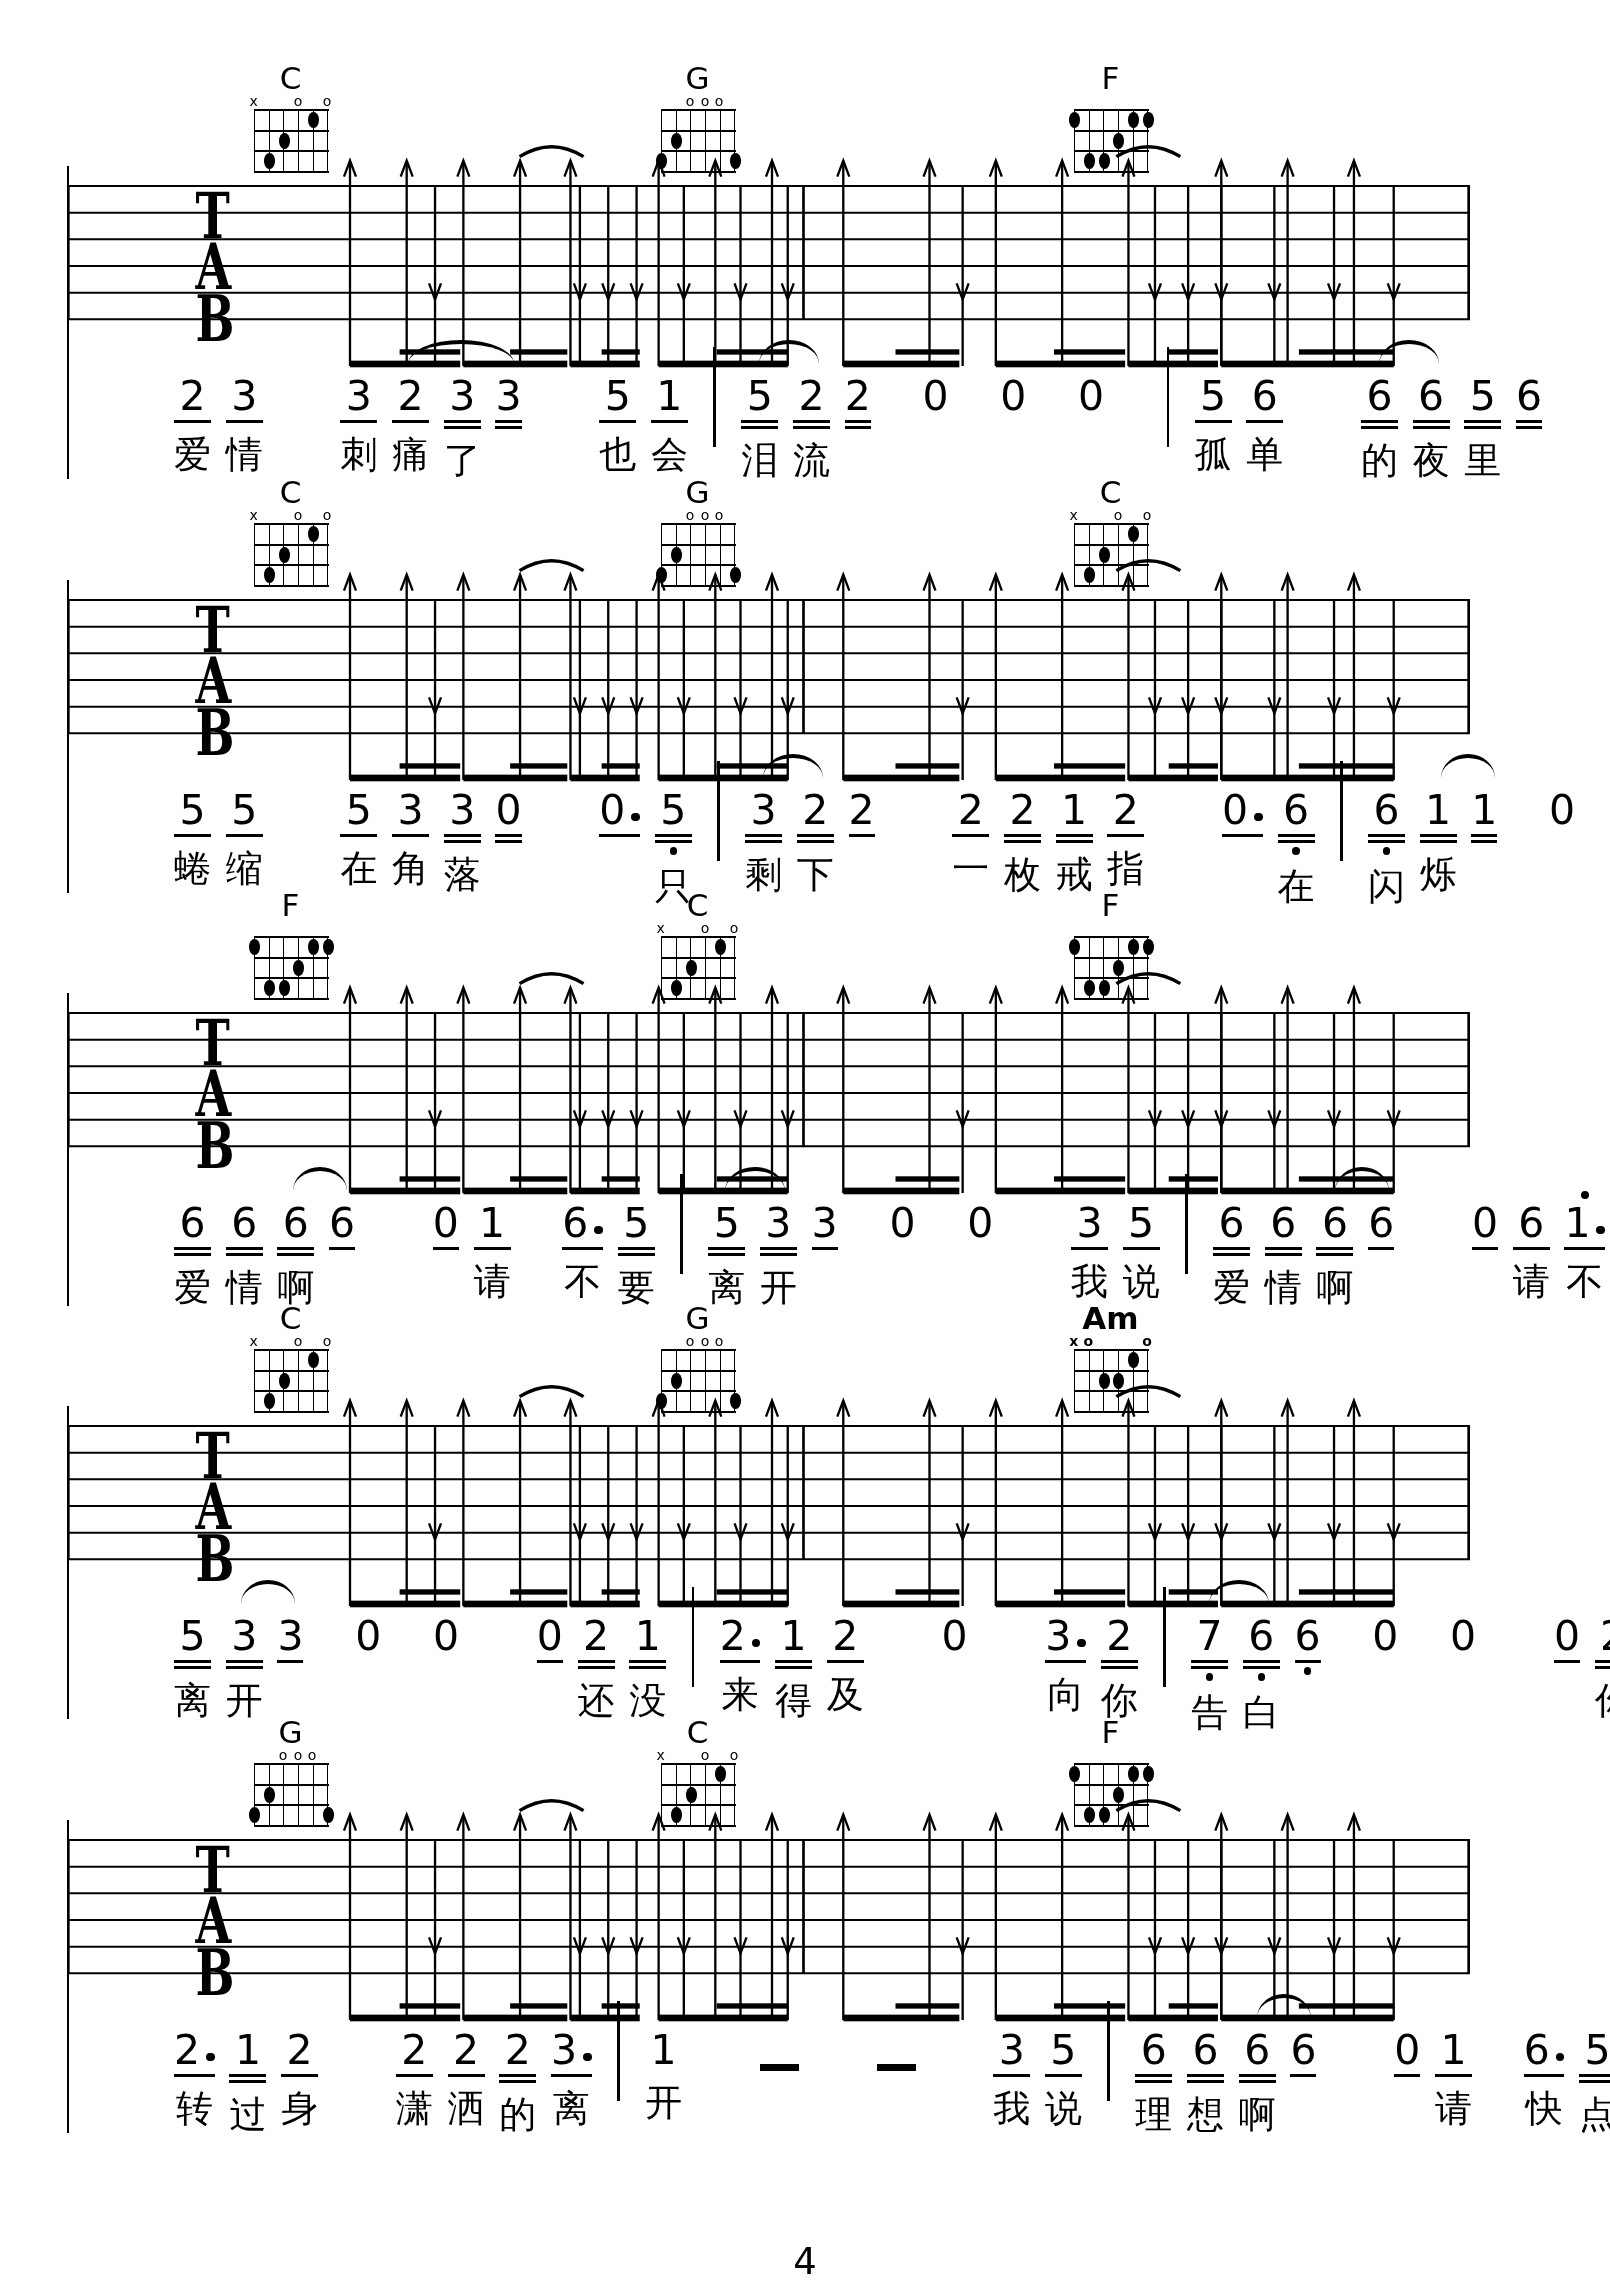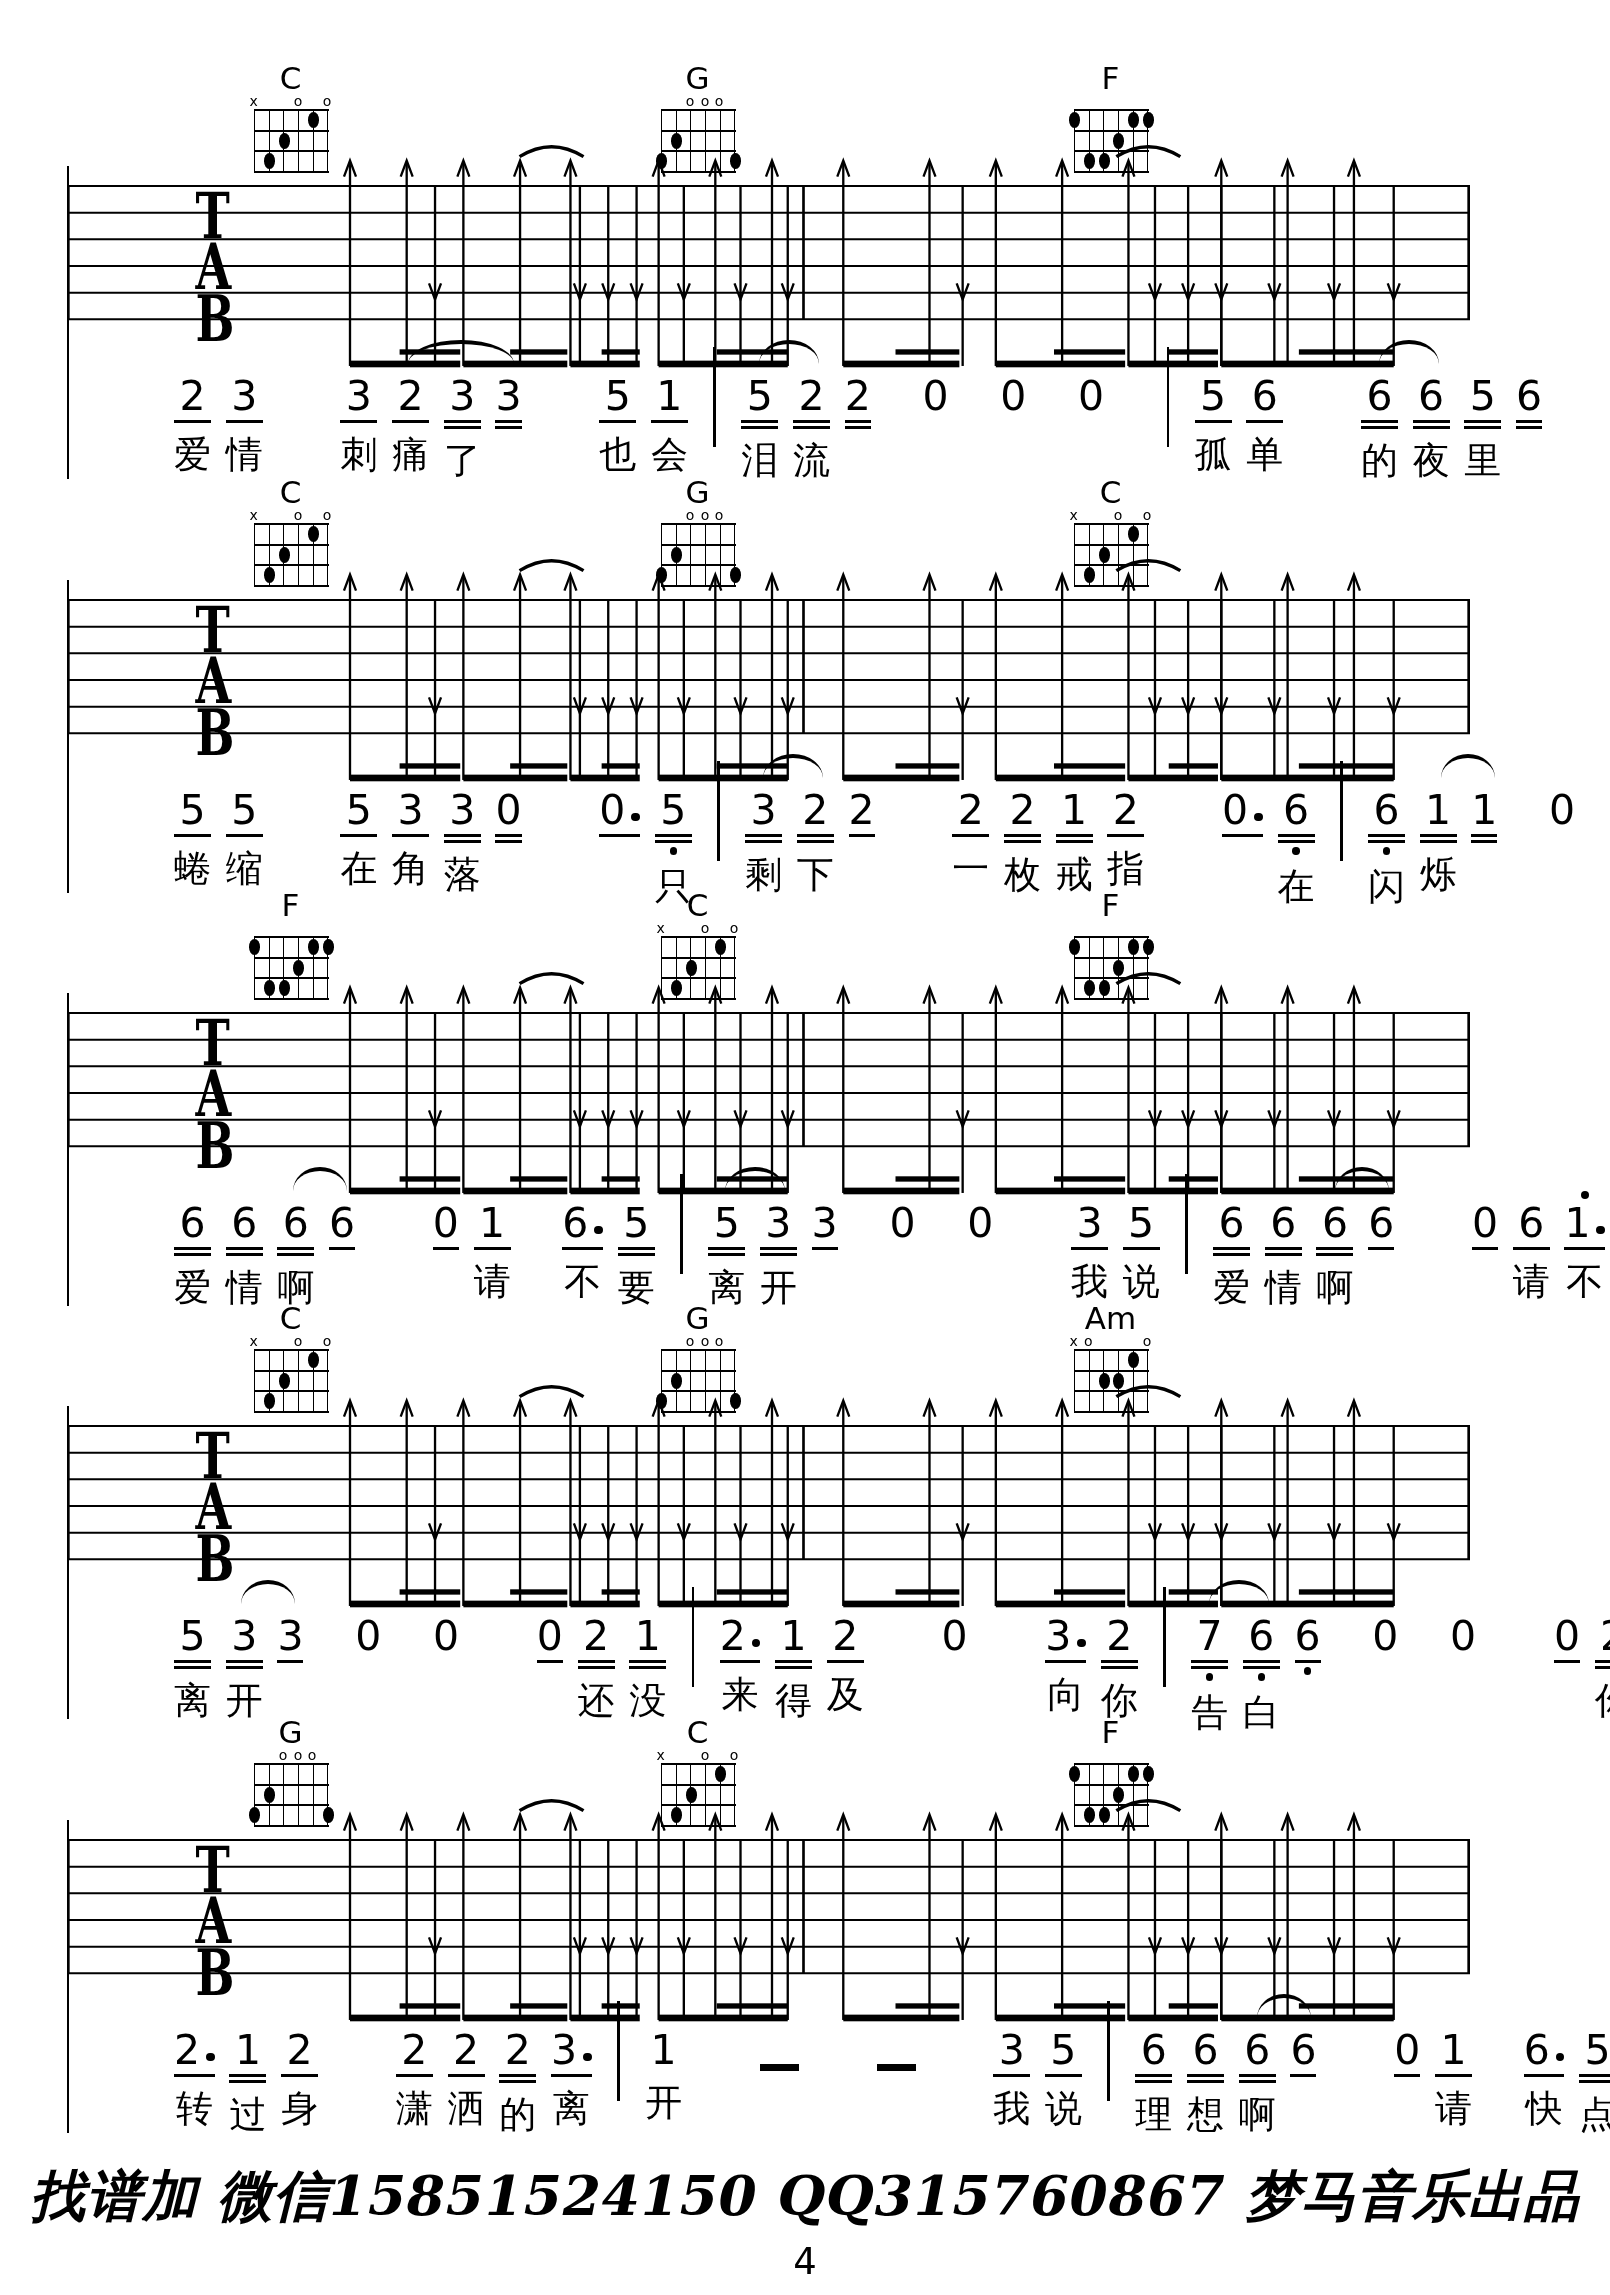--- a/index.html
+++ b/index.html
@@ -1261,21 +1261,21 @@
             <div class="vl" style="left: 73px;"></div>
             <div class="hl" style="top: 0px;"></div>
             <div class="hl" style="top: 20.7px;"></div>
             <div class="hl" style="top: 41px;"></div>
             <div class="hl" style="top: 62px;"></div>
             <div class="dot" style="left: 10px; top: 24px;"></div>
             <div class="dot" style="left: -4.7px; top: 44px;"></div>
             <div class="dot" style="left: 69px; top: 44px;"></div>
           </div>
         </div>
-        <div class="chord" style="left: 1000px;">
+        <div class="chord" style="left: 1000px; font-weight: bold;">
           <div class="cname">Am</div>
           <div class="markers">
             <span style="left: 6.7px;">x</span>
             <span style="left: 21.3px;">o</span>
             <span style="left: 80px;">o</span>
           </div>
           <div class="grid">
             <div class="vl" style="left: 0px;"></div>
             <div class="vl" style="left: 14.7px;"></div>
             <div class="vl" style="left: 29px;"></div>
@@ -1968,16 +1968,15 @@
             <div class="uls">
               <div class="ul"></div>
               <div class="ul"></div>
             </div>
             <div class="hz">点</div>
           </div>
           <div class="tie" style="left: 1083px; width: 54px;"></div>
         </div>
       </section>
     </div>
-  <div class="footer">找谱加  微信15851524150  QQ315760867  梦马音乐出品</div>
   <div class="pagenum">4</div>
 </div>
 
 
 </body></html>

